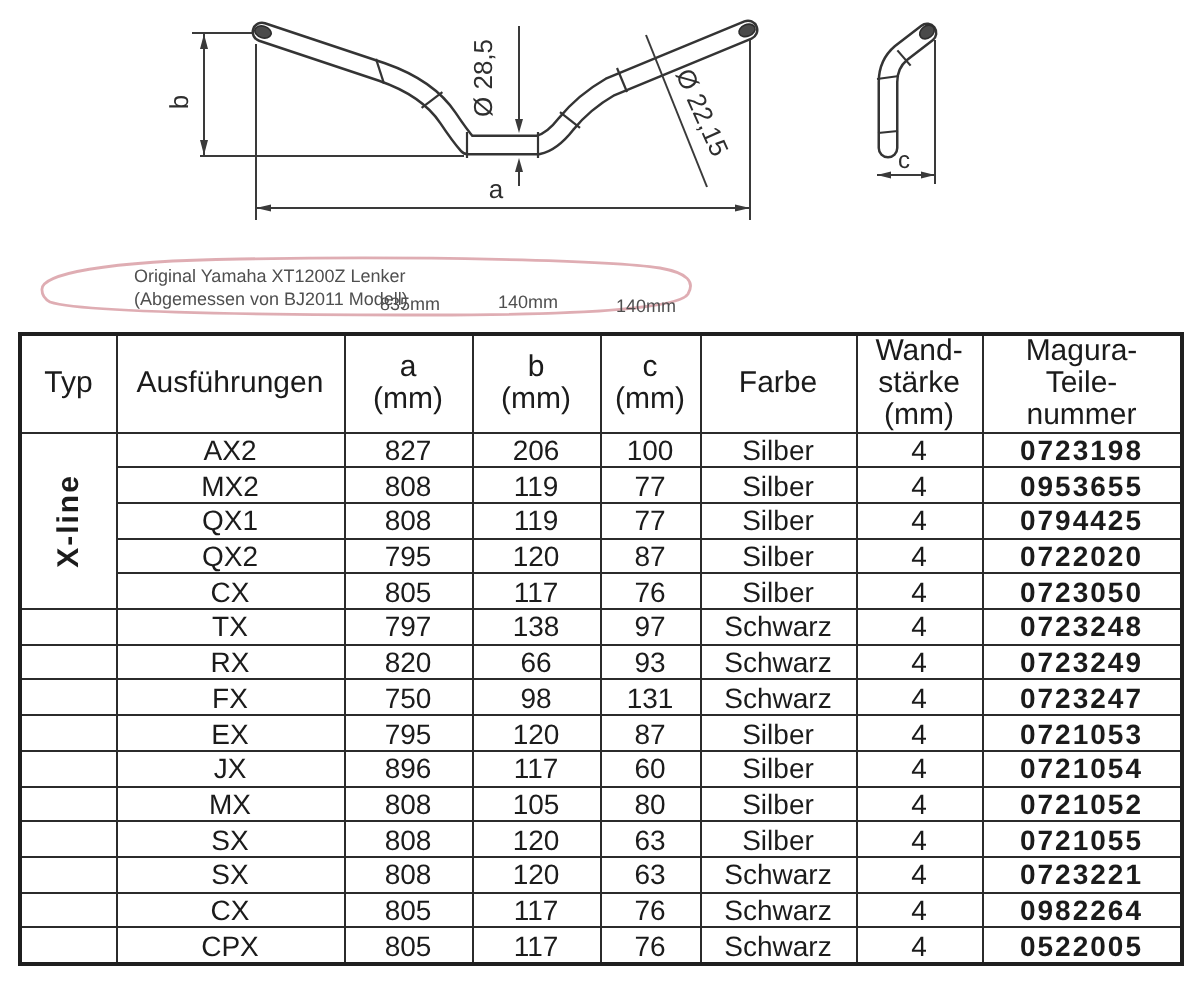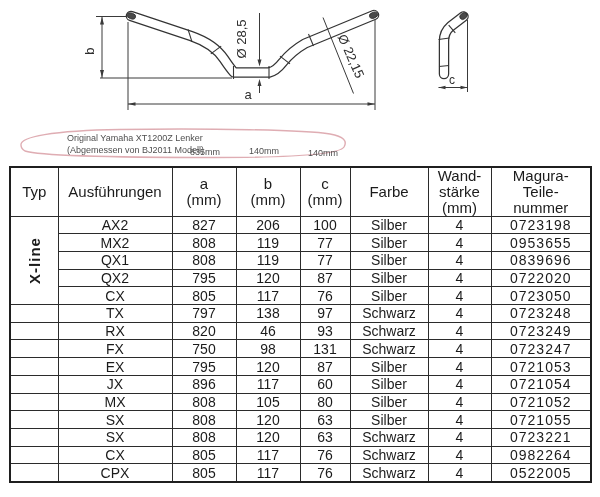--- a/index.html
+++ b/index.html
@@ -27,21 +27,21 @@
   table.spec th,table.spec td{
     border:1px solid #2b2b2b;text-align:center;vertical-align:middle;
     padding:0;overflow:hidden;
   }
   table.spec th{
     font-weight:normal;font-size:15px;line-height:1.06;height:45px;
     white-space:pre-line;
   }
   table.spec td{font-size:14px;height:16.7px;line-height:1;}
   td.col-c,th.col-c{border-left-width:2px;}
-  td.cell-teilenummer{letter-spacing:1px;}
+  td.cell-teilenummer{letter-spacing:1px;font-weight:bold;}
   td.typ-cell{vertical-align:middle;}
   td.typ-cell .vert{
     display:inline-block;transform:rotate(-90deg);
     font-weight:bold;font-size:15px;letter-spacing:1px;white-space:nowrap;
   }
 </style>
 </head>
 <body>
 
 <svg id="drawing" width="600" height="165" viewBox="0 0 600 165">
@@ -160,21 +160,21 @@
     <td>4</td>
     <td class="cell-teilenummer">0953655</td>
   </tr>
         <tr>
     <td>QX1</td>
     <td>808</td>
     <td>119</td>
     <td class="col-c">77</td>
     <td>Silber</td>
     <td>4</td>
-    <td class="cell-teilenummer">0839696</td>
+    <td class="cell-teilenummer">0794425</td>
   </tr>
         <tr>
     <td>QX2</td>
     <td>795</td>
     <td>120</td>
     <td class="col-c">87</td>
     <td>Silber</td>
     <td>4</td>
     <td class="cell-teilenummer">0722020</td>
   </tr>
@@ -194,21 +194,21 @@
     <td>138</td>
     <td class="col-c">97</td>
     <td>Schwarz</td>
     <td>4</td>
     <td class="cell-teilenummer">0723248</td>
   </tr>
         <tr>
           <td></td>
     <td>RX</td>
     <td>820</td>
-    <td>46</td>
+    <td>66</td>
     <td class="col-c">93</td>
     <td>Schwarz</td>
     <td>4</td>
     <td class="cell-teilenummer">0723249</td>
   </tr>
         <tr>
           <td></td>
     <td>FX</td>
     <td>750</td>
     <td>98</td>

